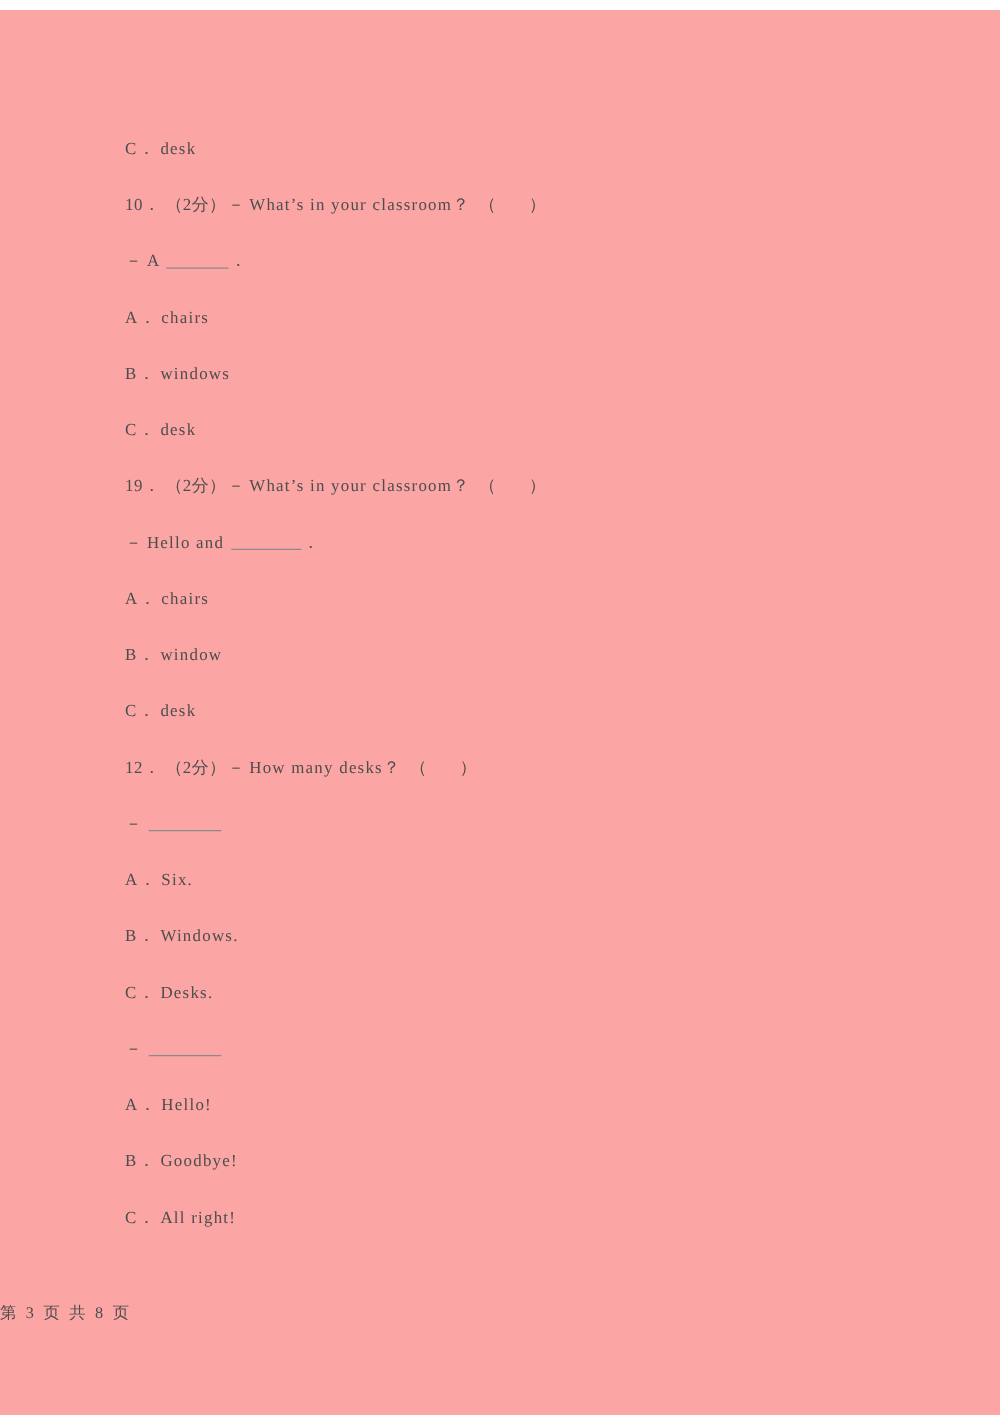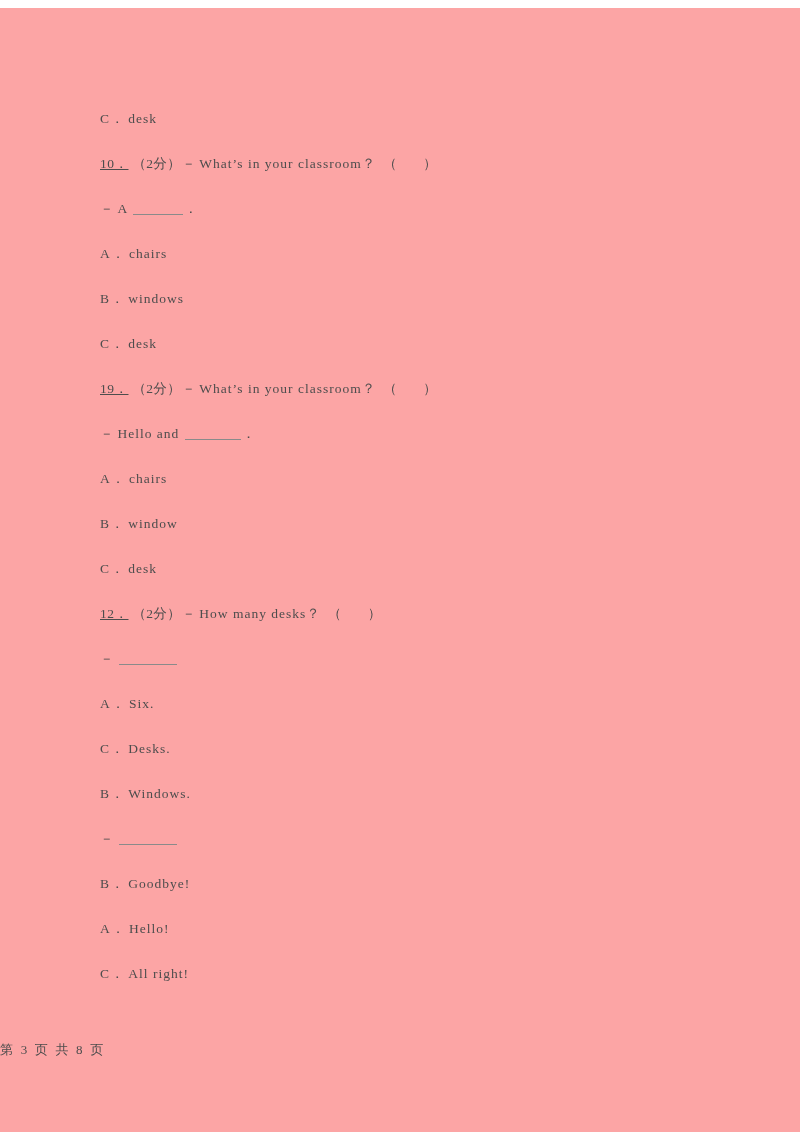--- a/index.html
+++ b/index.html
@@ -42,21 +42,20 @@
     white-space: nowrap;
     color: #4d4d4d;
   }
 
   .qline {
     letter-spacing: 0.9px;
   }
 
   .qnum {
     letter-spacing: 0.5px;
-    text-decoration: underline;
   }
 
   .marks {
     letter-spacing: 0.3px;
     padding-left: 4px;
     padding-right: 1px;
   }
 
   .stem {
     letter-spacing: 1.0px;
@@ -124,25 +123,25 @@
       <div class="line opt"><span class="optlabel">B．</span><span class="opttext">windows</span></div>
       <div class="line opt"><span class="optlabel">C．</span><span class="opttext">desk</span></div>
       <div class="line qline"><span class="qnum">19．</span><span class="marks">（2分）</span><span class="dash">－</span><span class="stem">What’s in your classroom？</span><span class="answer-paren"><span>（</span><span class="paren-gap"></span><span>）</span></span></div>
       <div class="line dialog"><span class="dash">－</span><span>Hello and</span> <span class="blank w-mid"></span><span>．</span></div>
       <div class="line opt"><span class="optlabel">A．</span><span class="opttext">chairs</span></div>
       <div class="line opt"><span class="optlabel">B．</span><span class="opttext">window</span></div>
       <div class="line opt"><span class="optlabel">C．</span><span class="opttext">desk</span></div>
       <div class="line qline"><span class="qnum">12．</span><span class="marks">（2分）</span><span class="dash">－</span><span class="stem">How many desks？</span><span class="answer-paren"><span>（</span><span class="paren-gap"></span><span>）</span></span></div>
       <div class="line dialog"><span class="dash">－</span><span class="blank w-long"></span></div>
       <div class="line opt"><span class="optlabel">A．</span><span class="opttext">Six.</span></div>
+      <div class="line opt"><span class="optlabel">B．</span><span class="opttext">Windows.</span></div>
       <div class="line opt"><span class="optlabel">C．</span><span class="opttext">Desks.</span></div>
-      <div class="line opt"><span class="optlabel">B．</span><span class="opttext">Windows.</span></div>
       <div class="line dialog"><span class="dash">－</span><span class="blank w-long"></span></div>
+      <div class="line opt"><span class="optlabel">A．</span><span class="opttext">Hello!</span></div>
       <div class="line opt"><span class="optlabel">B．</span><span class="opttext">Goodbye!</span></div>
-      <div class="line opt"><span class="optlabel">A．</span><span class="opttext">Hello!</span></div>
       <div class="line opt"><span class="optlabel">C．</span><span class="opttext">All right!</span></div>
     </div>
 
   <div id="footer">
     <span>第 3 页 共 8 页</span>
   </div>
 
 </div>
 
 </body></html>

